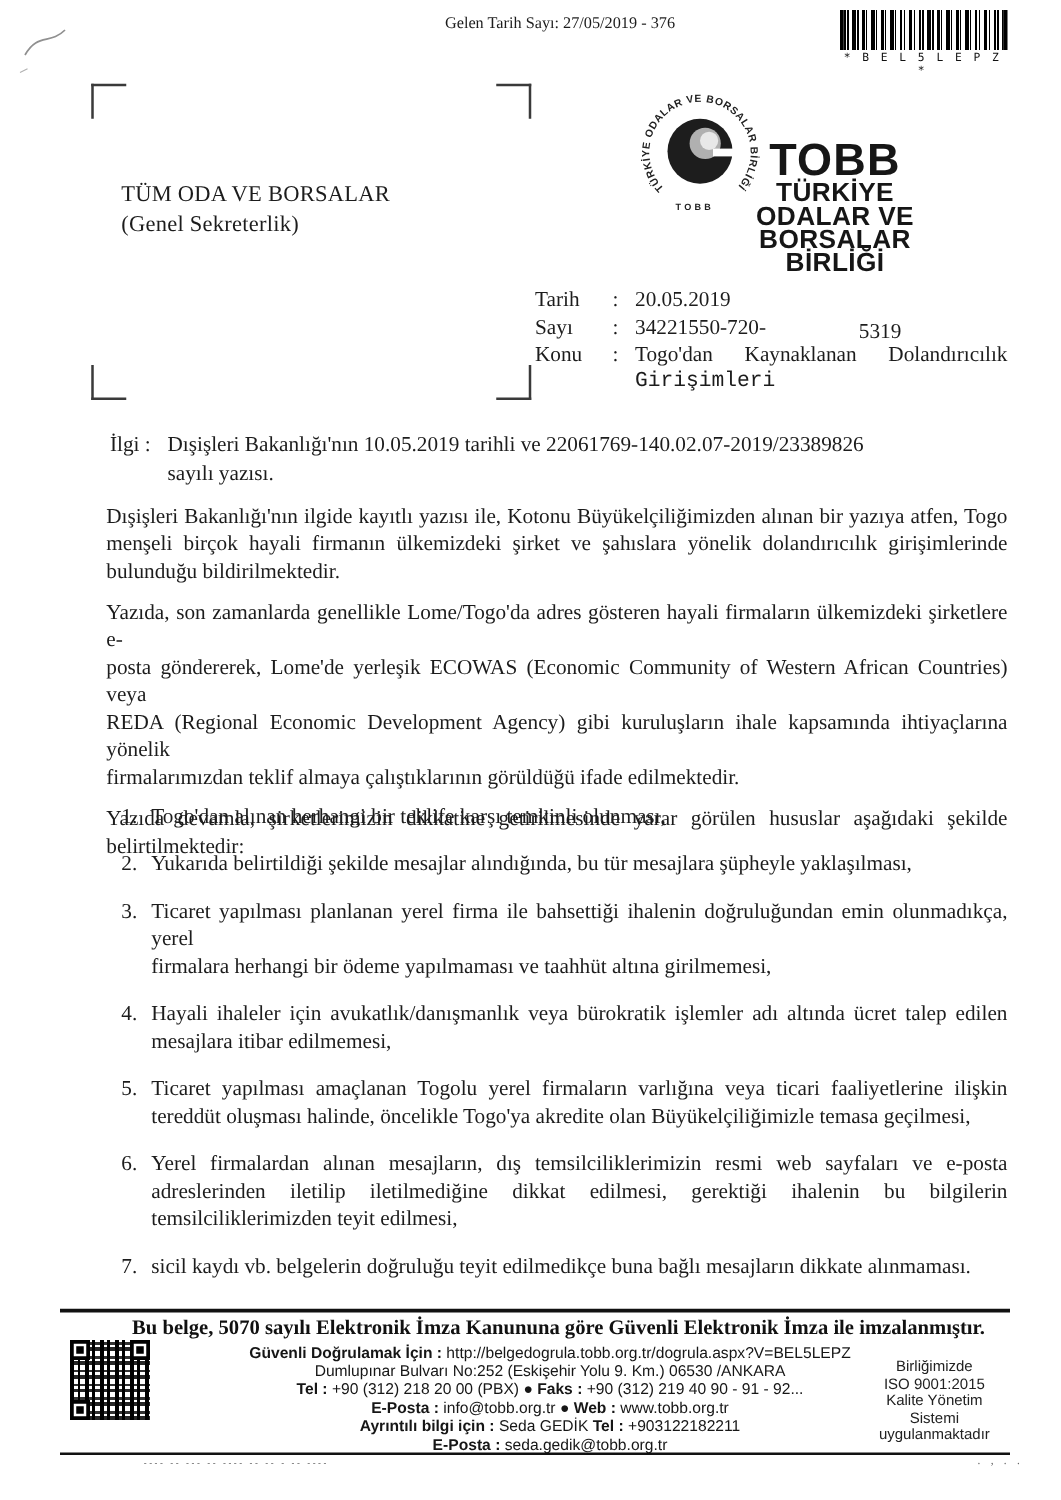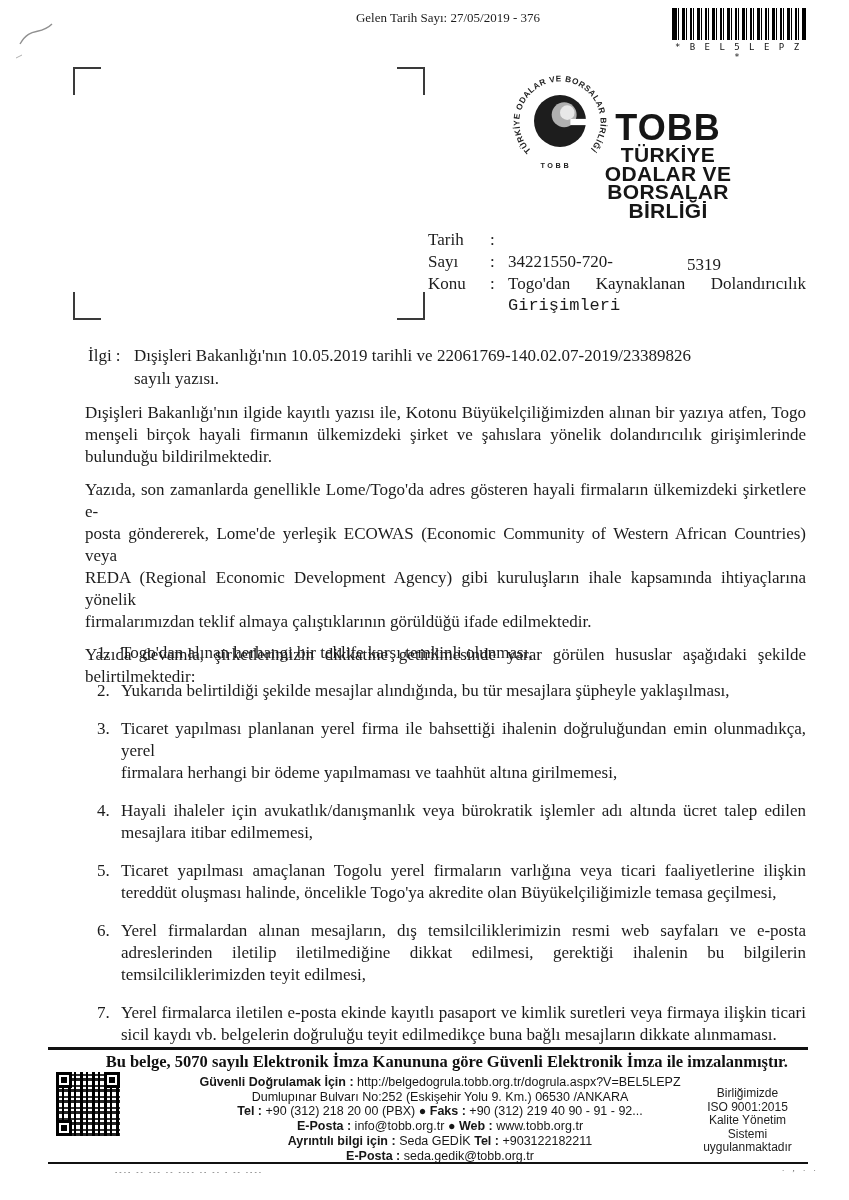--- a/index.html
+++ b/index.html
@@ -93,20 +93,24 @@
   <svg class="abs scribble" width="64" height="56">
     <path d="M6,30 C16,12 26,22 38,10" stroke="#909090" stroke-width="1.4" fill="none"></path>
     <path d="M2,44 l6,-3" stroke="#b0b0b0" stroke-width="1" fill="none"></path>
   </svg>
 
   <div class="abs bk bk-tl"></div>
   <div class="abs bk bk-tr"></div>
   <div class="abs bk bk-bl"></div>
   <div class="abs bk bk-br"></div>
 
+  <div class="abs recipient">
+    <div>TÜM ODA VE BORSALAR</div>
+    <div>(Genel Sekreterlik)</div>
+  </div>
 
   <svg class="abs emblem" width="104" height="104" viewBox="0 0 100 100">
     <defs>
         <path id="ring" d="M 22.4,77.6 A 39,39 0 1 1 77.6,77.6" fill="none"></path>
       </defs>
     <circle cx="50" cy="49" r="25" fill="#1d1d1d"></circle>
     <circle cx="54" cy="43" r="12" fill="#b0b0b0"></circle>
     <circle cx="57" cy="41" r="7" fill="#e8e8e8"></circle>
     <rect x="60" y="47" width="17" height="6" fill="#fff"></rect>
     <text font-family="Liberation Sans, sans-serif" font-size="8" font-weight="bold" fill="#222" letter-spacing="1">
@@ -121,20 +125,21 @@
 
     <div class="lh-nameline">TÜRKİYE</div>
         <div class="lh-nameline">ODALAR VE BORSALAR</div>
         <div class="lh-nameline">BİRLİĞİ</div>
       </div>
   </div>
 
   <div class="mrow" style="top:229px">
     <span class="mlabel">Tarih</span>
     <span class="mcolon">:</span>
+    <span class="mvalue">20.05.2019</span>
   </div>
   <div class="mrow" style="top:251px">
     <span class="mlabel">Sayı</span>
     <span class="mcolon">:</span>
     <span class="mvalue mv-rel">
       <span>34221550-720-</span>
       <span class="stamp">5319</span>
     </span>
   </div>
   <div class="mrow" style="top:273px">
@@ -232,21 +237,20 @@
         <div class="jline">Yerel firmalardan alınan mesajların, dış temsilciliklerimizin resmi web sayfaları ve e-posta</div>
           <div class="jline">adreslerinden iletilip iletilmediğine dikkat edilmesi, gerektiği ihalenin bu bilgilerin</div>
           <div class="jline">temsilciliklerimizden teyit edilmesi,</div>
         </div>
       </div>
 
       <div class="li">
         <div class="num">7.</div>
         <div class="litext">
 
-        <div class="jline">Yerel firmalarca iletilen e-posta ekinde kayıtlı pasaport ve kimlik suretleri veya firmaya ilişkin ticari</div>
           <div class="jline">sicil kaydı vb. belgelerin doğruluğu teyit edilmedikçe buna bağlı mesajların dikkate alınmaması.</div>
         </div>
       </div>
     </div>
 
   <div class="abs f-topline"></div>
   <div class="abs legal">Bu belge, 5070 sayılı Elektronik İmza Kanununa göre Güvenli Elektronik İmza ile imzalanmıştır.</div>
 
   <div class="abs qr">
     <div class="qrf qrf-tl"></div>

